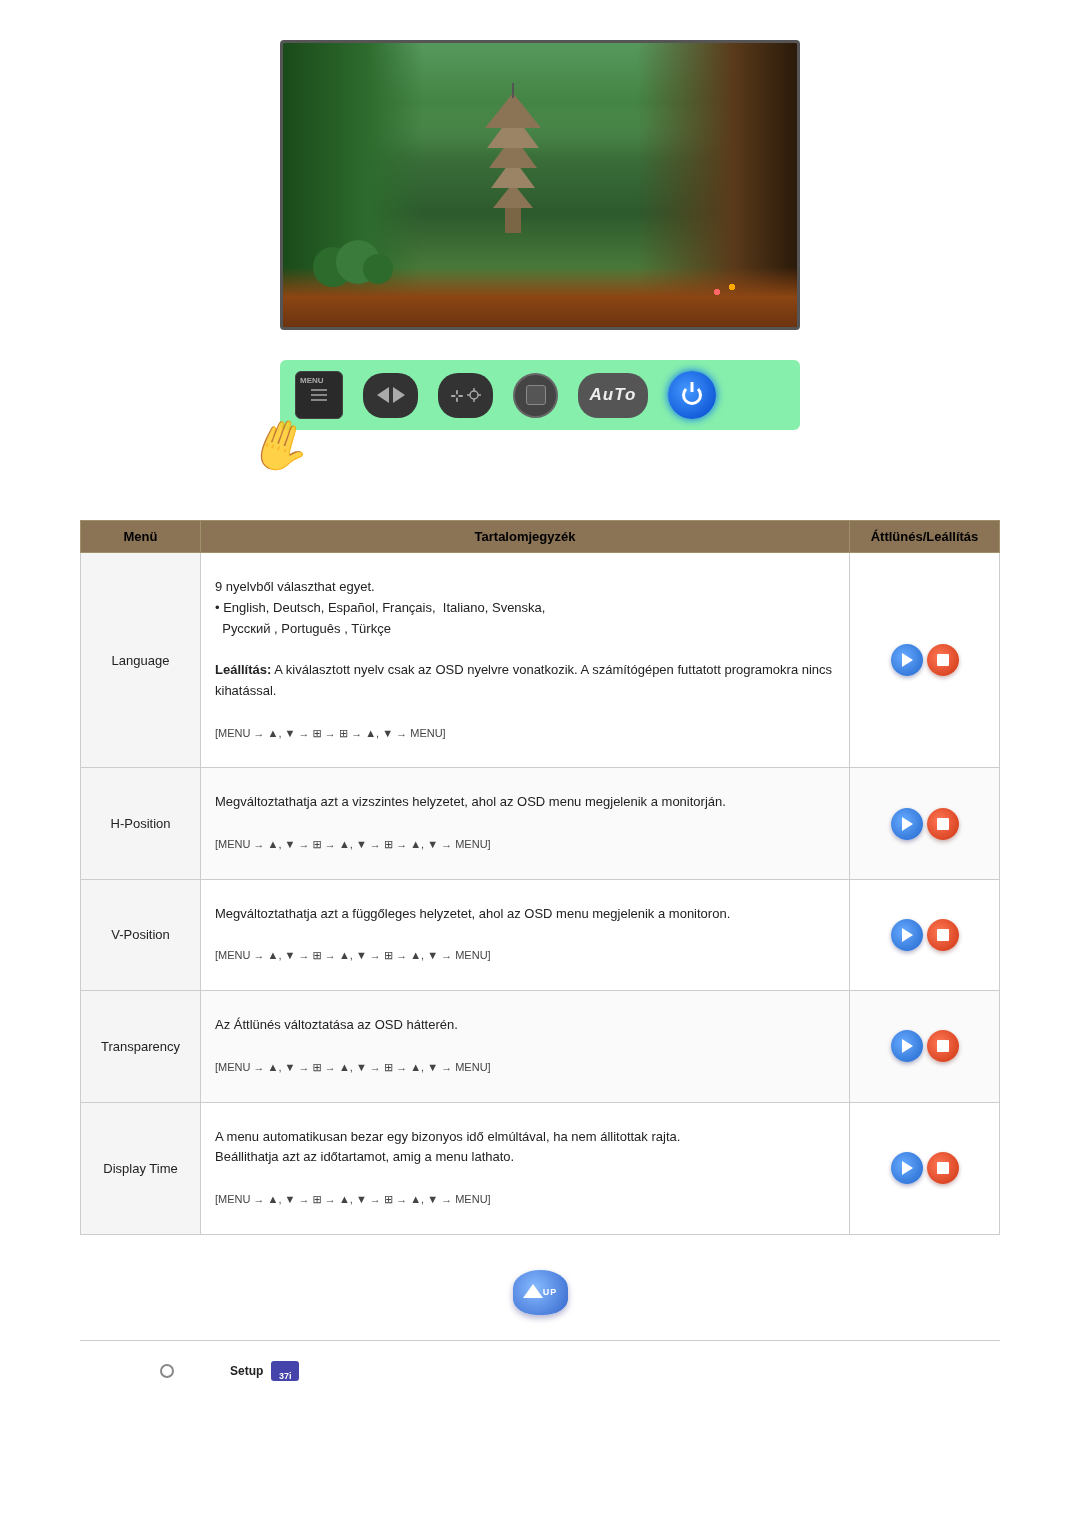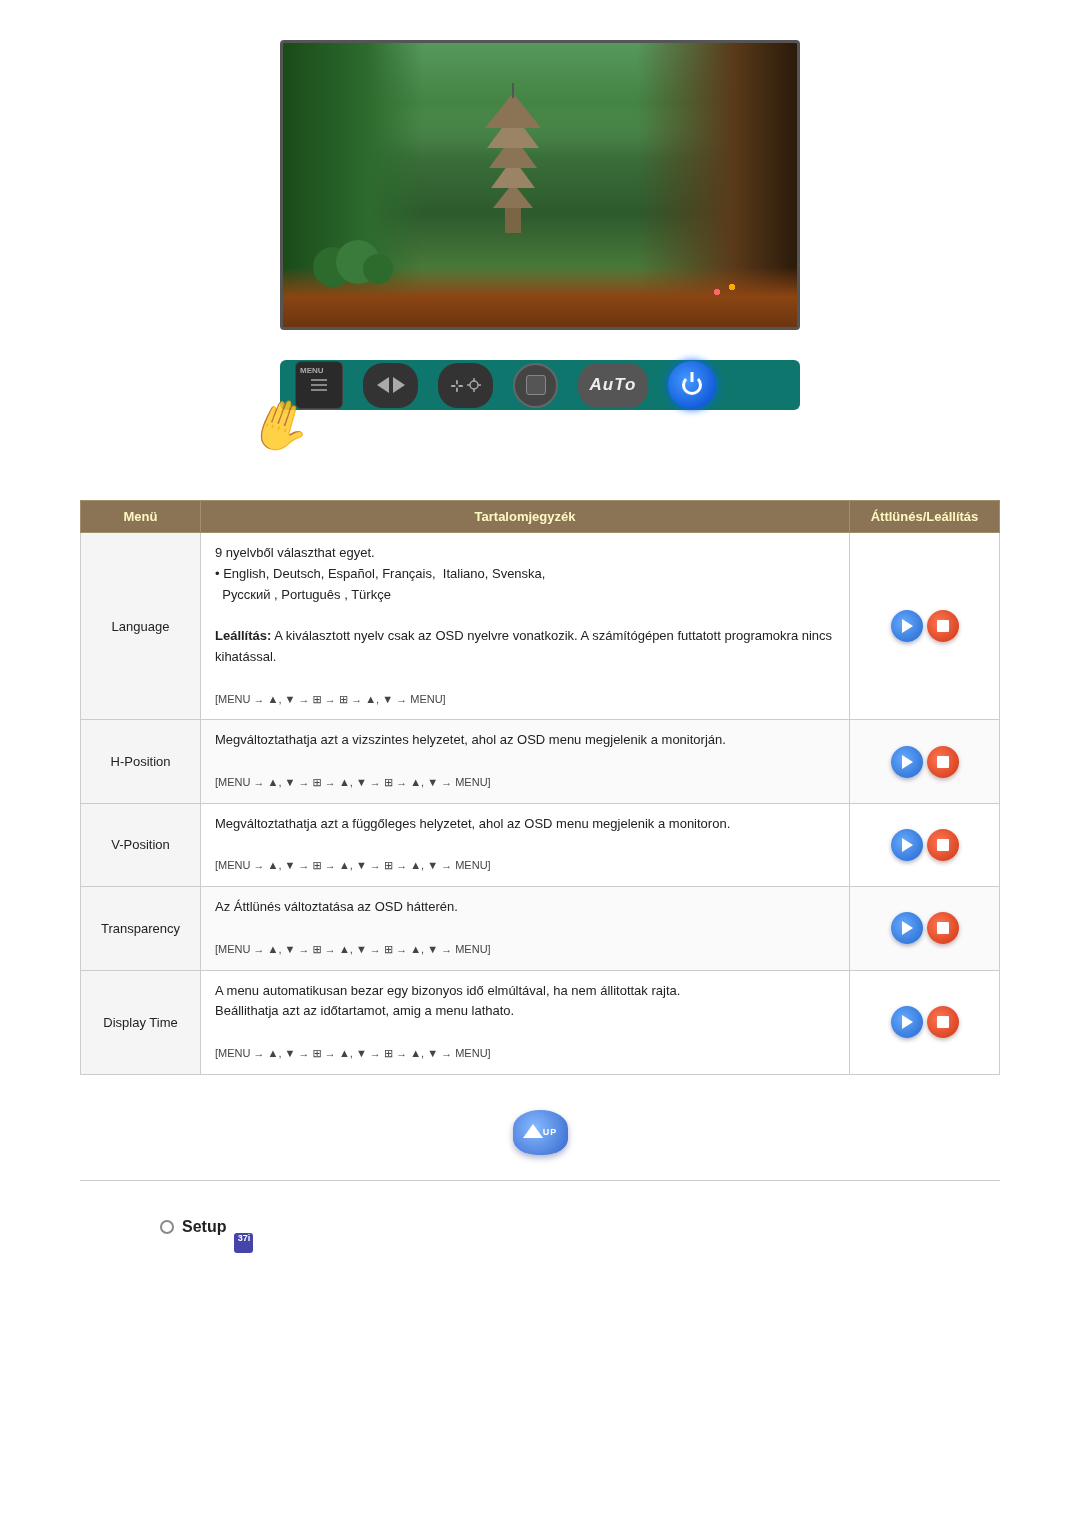--- a/index.html
+++ b/index.html
@@ -71,22 +71,22 @@
       background: radial-gradient(circle, #ff6666 3px, transparent 3px),
                   radial-gradient(circle, #ffaa00 3px, transparent 3px),
                   radial-gradient(circle, #ff6666 3px, transparent 3px);
       background-position: 5px 10px, 20px 5px, 35px 10px;
       background-repeat: no-repeat;
     }
 
     
     .control-panel {
       width: 520px;
-      height: 50px;
-      background: #0f766e;
+      height: 70px;
+      background: #86efac;
       border-radius: 6px;
       display: flex;
       align-items: center;
       padding: 0 15px;
       gap: 20px;
       margin-bottom: 10px;
       position: relative;
     }
 
     .btn-menu {
@@ -203,38 +203,38 @@
     
     .main-table {
       width: 920px;
       border-collapse: collapse;
       margin-top: 30px;
       margin-bottom: 25px;
     }
 
     .main-table thead tr th {
       background: #8B7355;
-      color: #fef9c3;
+      color: #000000;
       padding: 8px 12px;
       font-weight: bold;
       font-size: 13px;
       text-align: center;
       border: 1px solid #a0906a;
     }
     .main-table thead tr th:first-child {
       width: 120px;
     }
     .main-table thead tr th:last-child {
       width: 150px;
     }
 
     .main-table tbody tr td {
       border: 1px solid #ccc;
       vertical-align: top;
-      padding: 10px 14px;
+      padding: 24px 14px;
     }
     .main-table tbody tr td:first-child {
       font-weight: normal;
       text-align: center;
       vertical-align: middle;
       background: #f5f5f5;
       font-size: 13px;
     }
     .main-table tbody tr td:last-child {
       text-align: center;
@@ -342,28 +342,29 @@
       width: 920px;
     }
     .setup-circle {
       width: 14px; height: 14px;
       border-radius: 50%;
       background: #fff;
       border: 2px solid #888;
     }
     .setup-text {
       font-weight: bold;
-      font-size: 16px;
+      font-size: 12px;
       color: #222;
+      margin-left: 48px;
     }
     .setup-icon-box {
-      width: 19px; height: 20px;
+      width: 28px; height: 20px;
       background: #4444aa;
       border-radius: 3px;
-      display: flex; align-items: flex-start; justify-content: center; margin-top: 32px;
+      display: flex; align-items: flex-end; justify-content: center;
     }
     .setup-icon-inner {
       font-size: 9px;
       color: #fff;
       font-weight: bold;
     }
   </style>
 </head>
 <body>
 

